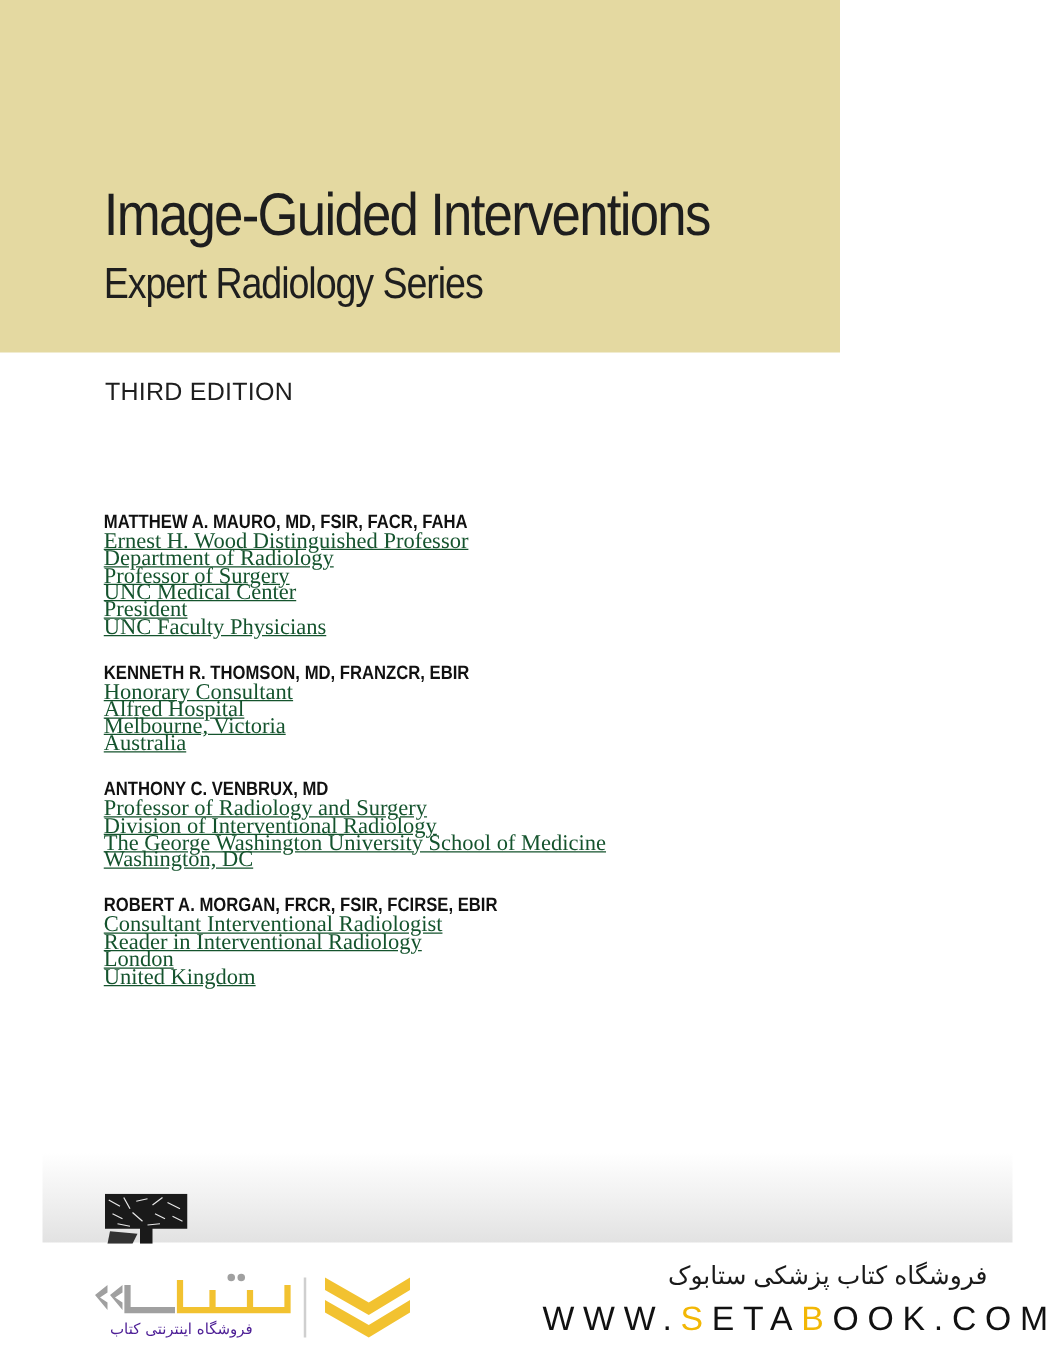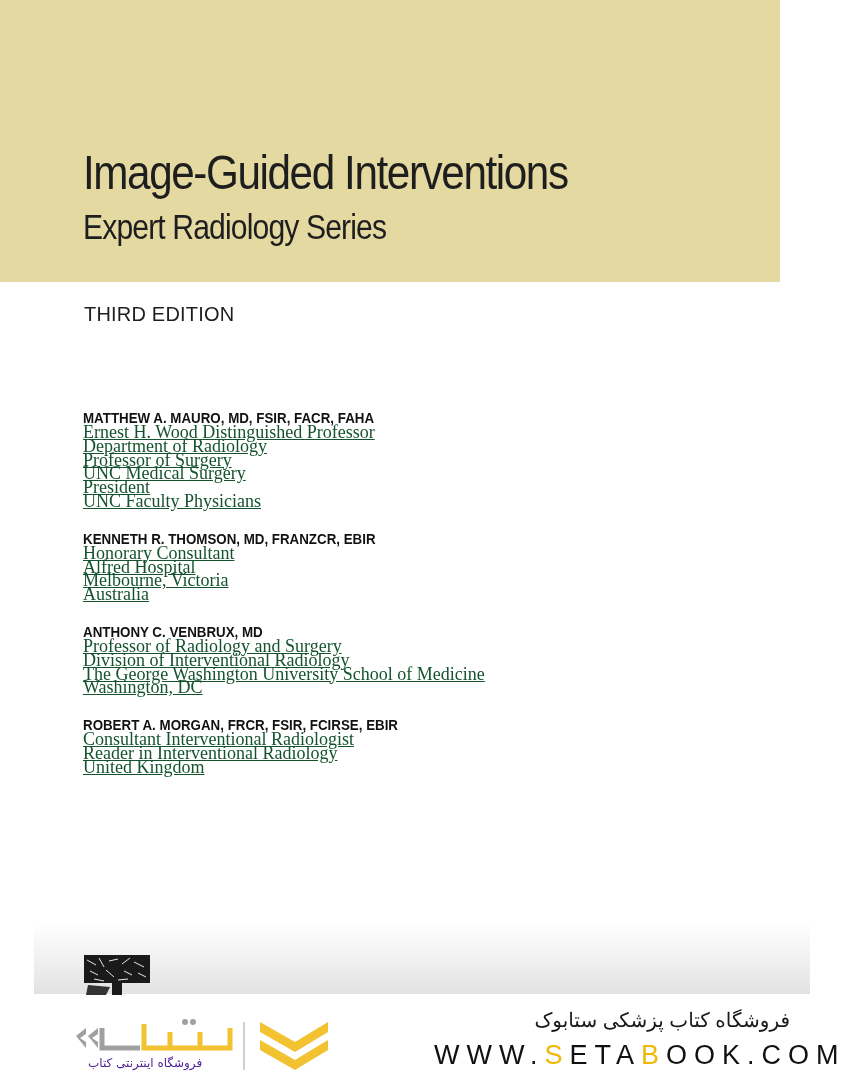--- a/index.html
+++ b/index.html
@@ -1,19 +1,19 @@
 <!DOCTYPE html>
 <html><head>
 <meta charset="utf-8">
 <style>
   * { margin:0; padding:0; box-sizing:border-box; }
   html, body { width:844px; height:1080px; background:#ffffff; overflow:hidden; }
   body { position:relative; font-family:"Liberation Serif", serif; color:#2a2a2a; }
 
-  .banner { position:absolute; left:0; top:0; width:780px; height:282px; background:#e4d9a1; }
+  .banner { position:absolute; left:0; top:0; width:672px; height:282px; background:#e4d9a1; }
   .title { position:absolute; left:83px; top:145px; font-family:"Liberation Sans", sans-serif;
            font-size:48px; color:#1e1e1e; letter-spacing:-1.6px; transform:scaleX(0.88); transform-origin:left top; white-space:nowrap; }
   .subtitle { position:absolute; left:83px; top:207px; font-family:"Liberation Sans", sans-serif;
               font-size:35px; color:#1e1e1e; letter-spacing:-1px; transform:scaleX(0.86); transform-origin:left top; white-space:nowrap; }
 
   .edition { position:absolute; left:84px; top:303px; font-family:"Liberation Sans", sans-serif;
              font-size:20px; color:#1e1e1e; letter-spacing:0.2px; }
 
   .authors { position:absolute; left:83px; top:391px; width:500px;margin-top:18px; }
   .author { margin-bottom:21px; }
@@ -44,21 +44,21 @@
 </div>
 
 <div class="edition">THIRD EDITION</div>
 
 <div class="authors">
   <div class="author">
     <div class="author-name">MATTHEW A. MAURO, MD, FSIR, FACR, FAHA</div>
     <div class="author-line">Ernest H. Wood Distinguished Professor</div>
     <div class="author-line">Department of Radiology</div>
     <div class="author-line">Professor of Surgery</div>
-    <div class="author-line">UNC Medical Surgery</div>
+    <div class="author-line">UNC Medical Center</div>
     <div class="author-line">President</div>
     <div class="author-line">UNC Faculty Physicians</div>
   </div>
   <div class="author">
     <div class="author-name">KENNETH R. THOMSON, MD, FRANZCR, EBIR</div>
     <div class="author-line">Honorary Consultant</div>
     <div class="author-line">Alfred Hospital</div>
     <div class="author-line">Melbourne, Victoria</div>
     <div class="author-line">Australia</div>
   </div>
@@ -66,20 +66,21 @@
     <div class="author-name">ANTHONY C. VENBRUX, MD</div>
     <div class="author-line">Professor of Radiology and Surgery</div>
     <div class="author-line">Division of Interventional Radiology</div>
     <div class="author-line">The George Washington University School of Medicine</div>
     <div class="author-line">Washington, DC</div>
   </div>
   <div class="author">
     <div class="author-name">ROBERT A. MORGAN, FRCR, FSIR, FCIRSE, EBIR</div>
     <div class="author-line">Consultant Interventional Radiologist</div>
     <div class="author-line">Reader in Interventional Radiology</div>
+    <div class="author-line">London</div>
     <div class="author-line">United Kingdom</div>
   </div>
 </div>
 
 <div class="footer-shade"></div>
 
 <svg class="publisher-logo" viewBox="0 0 66 40">
   <rect x="0" y="0" width="66" height="28" fill="#1a1a1a"></rect>
   <g stroke="#e6e6e6" stroke-width="1">
     <path d="M3 5 L12 10 M15 3 L20 12 M25 6 L34 4 M38 9 L46 3 M50 7 L60 12 M6 16 L14 20 M22 15 L30 22 M40 16 L48 20 M54 18 L62 22 M10 24 L20 26 M34 25 L44 24"></path>

